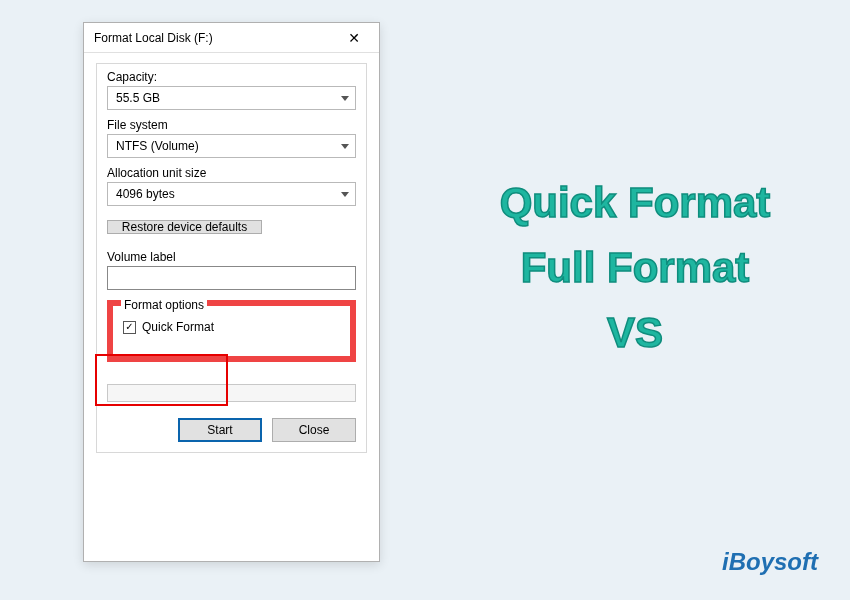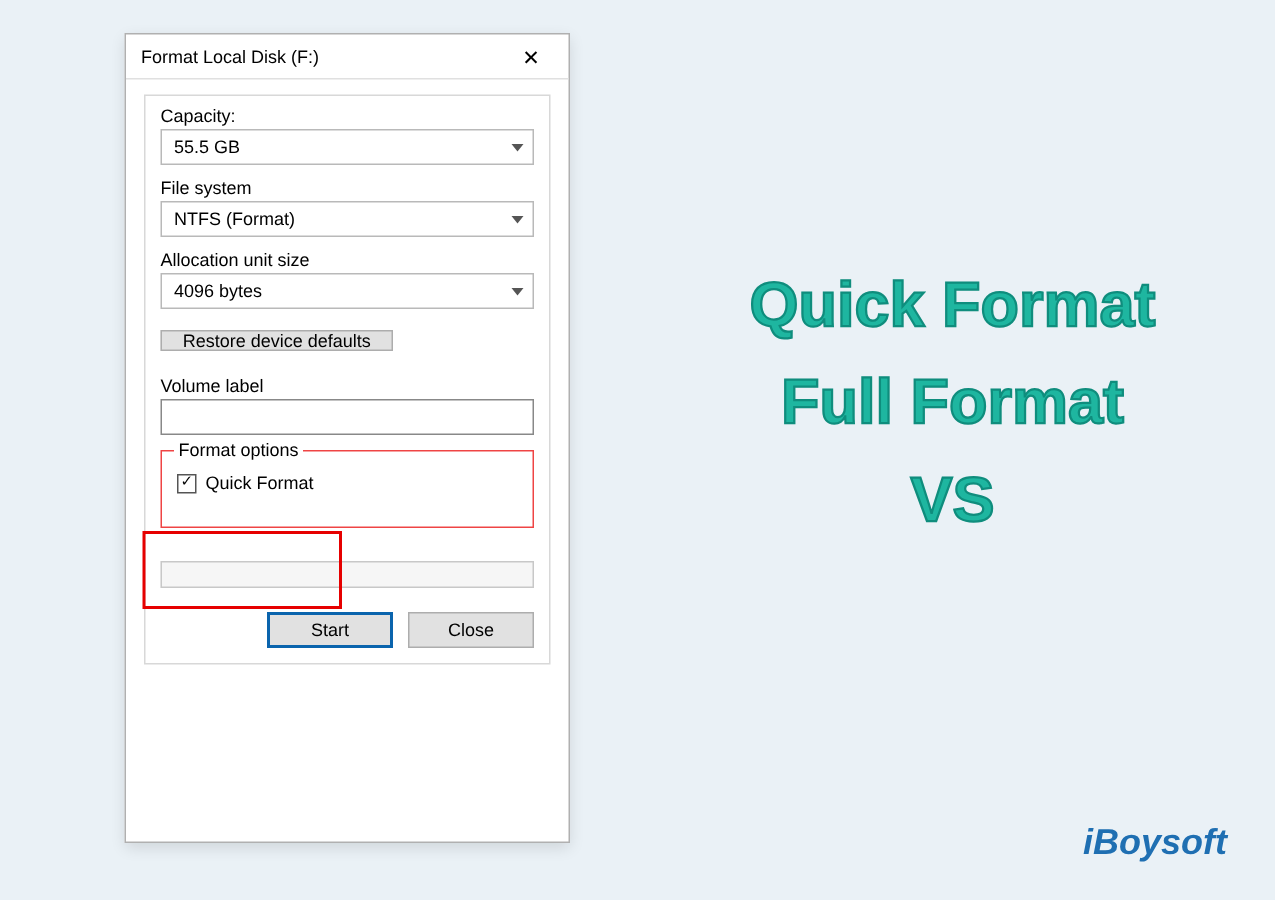--- a/index.html
+++ b/index.html
@@ -74,21 +74,21 @@
     display: flex; align-items: center; justify-content: center;
   }
   .text-input {
     width: 100%; height: 24px;
     border: 1px solid #888;
     background: #fff;
     padding: 0 6px;
     font-size: 12px;
   }
   .format-opts {
-    border: 1px solid #ef4444;
+    border: 6px solid #ef4444;
     padding: 6px 10px 22px 10px;
     margin-top: 10px;
     position: relative;
   }
   .format-opts .legend {
     position: absolute;
     top: -8px; left: 8px;
     background: #fff;
     padding: 0 3px;
     font-size: 12px;
@@ -162,21 +162,21 @@
     <div class="group">
 
       <div class="label first">Capacity:</div>
       <div class="select">
         <span>55.5 GB</span>
         <span class="chev"></span>
       </div>
 
       <div class="label">File system</div>
       <div class="select">
-        <span>NTFS (Format)</span>
+        <span>NTFS (Volume)</span>
         <span class="chev"></span>
       </div>
 
       <div class="label">Allocation unit size</div>
       <div class="select">
         <span>4096 bytes</span>
         <span class="chev"></span>
       </div>
 
       <div class="restore-btn">

